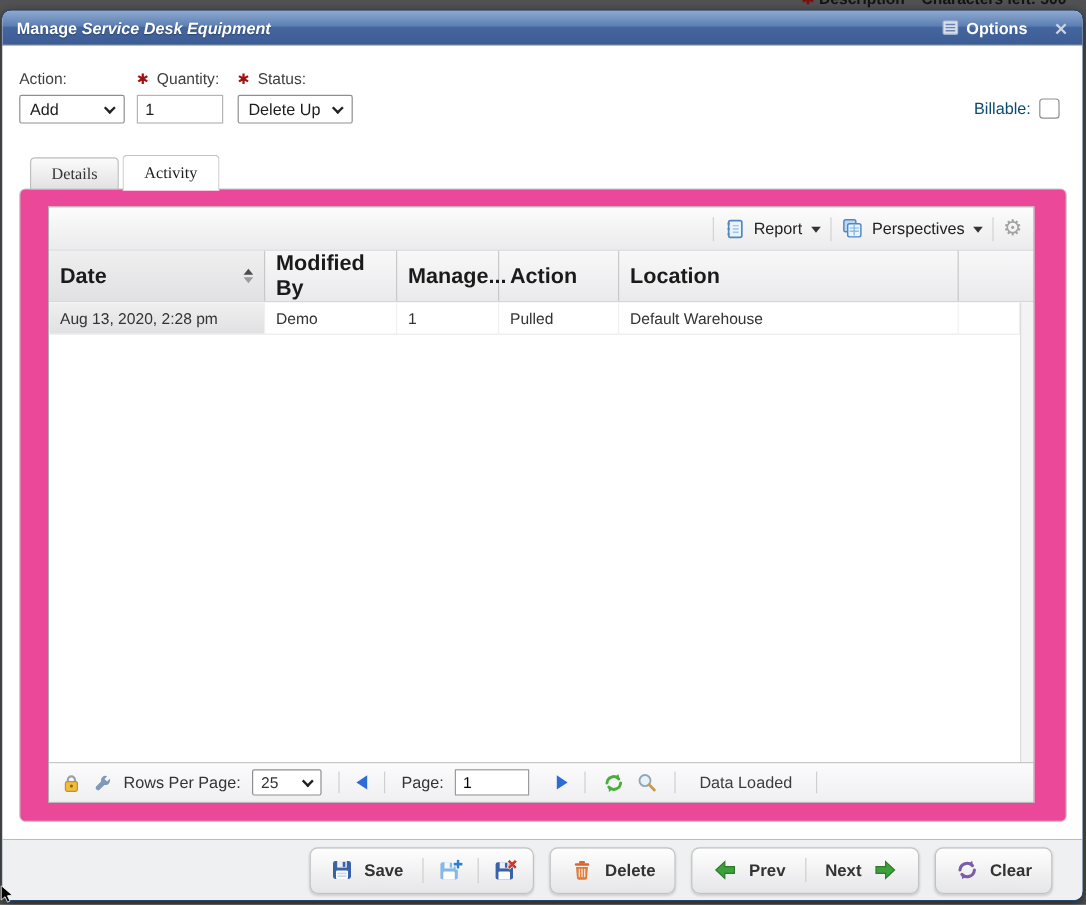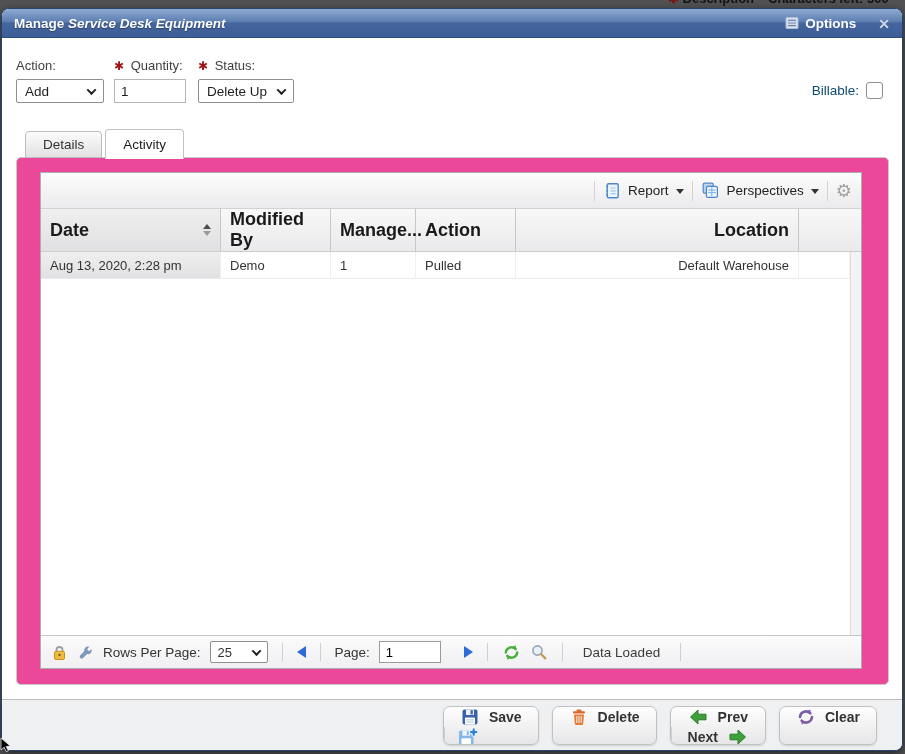--- a/index.html
+++ b/index.html
@@ -63,20 +63,21 @@
   .checkbox { width:17px; height:17px; border:1px solid #8f8f8f; border-radius:3px; background:#fff; cursor:pointer; }
 
   
   .tab-wrap { position:absolute; top:91px; left:14px; right:13px; bottom:14px; }
   .tab-bar { position:relative; z-index:3; display:flex; padding-left:9px; height:29px; }
   .tab {
     height:27px; margin-top:2px; margin-right:3px; padding:0 17px;
     display:flex; align-items:center; font-size:13.5px; color:#333; cursor:pointer;
     background:linear-gradient(#fbfbfb,#e2e2e4); border:1px solid #bdbdbd;
     border-radius:4px 4px 0 0;
+    font-family:Liberation Serif, serif;
   }
   .tab.active {
     height:30px; margin-top:0; background:#fff; border-color:#c2c2c2;
     border-bottom:1px solid #fff; color:#1d1d1d;
   }
   .tab-panel {
     position:absolute; top:28px; left:0; right:0; bottom:0;
     border:1px solid #c9c9c9; border-radius:5px; background:#ec4899; z-index:1;
   }
 
@@ -93,21 +94,21 @@
   .caret { width:0; height:0; border:4px solid transparent; border-top:5px solid #333; margin-top:5px; }
   .gear { font-size:18px; color:#a2a2a2; line-height:1; cursor:pointer; font-family:"DejaVu Sans", sans-serif; }
 
   .grid-header {
     flex:0 0 33px; display:flex; background:linear-gradient(#f8f8f9,#eaeaec);
     border-bottom:1px solid #cccccc; font-weight:bold; font-size:18px; color:#1a1a1a;
   }
   .hc { display:flex; align-items:center; padding:0 9px; border-right:1px solid #c8c8c8; cursor:pointer; }
   .c-date { width:180px; justify-content:space-between;
             background:linear-gradient(#efeff0,#e1e1e3); }
-  .c-mod  { width:110px; } .c-qty { width:85px; } .c-act { width:100px; } .c-loc { width:283px;justify-content:flex-end; }
+  .c-mod  { width:110px; } .c-qty { width:85px; } .c-act { width:100px; } .c-loc { width:283px; }
   .c-fill { flex:1; border-right:none; cursor:default; }
   .sort { display:flex; flex-direction:column; gap:2px; }
   .sort .up   { width:0; height:0; border:4px solid transparent; border-bottom:5px solid #4c4c4c; border-top:0; }
   .sort .down { width:0; height:0; border:4px solid transparent; border-top:5px solid #9b9b9b; border-bottom:0; }
 
   .grid-body { flex:1; position:relative; background:#fff; overflow:hidden; }
   .scroll-strip { position:absolute; top:0; right:0; bottom:0; width:11px;
                   background:#f3f3f5; border-left:1px solid #dddddd; cursor:pointer; }
   .grow { display:flex; height:27px; border-bottom:1px solid #ebebeb;
           font-size:13px; color:#333; margin-right:11px; cursor:pointer; }
@@ -129,24 +130,24 @@
   .tri-r { width:0; height:0; border:6px solid transparent; border-left:9px solid #2f6bd7; border-right:0; cursor:pointer; }
   .pager-status { color:#3c3c3c; padding:0 6px; }
   .icon-btn { display:flex; align-items:center; cursor:pointer; }
 
   
   .footer {
     flex:0 0 51px; border-top:1px solid #bcbcbc; background:#eff0f1;
     display:flex; align-items:center; justify-content:flex-end;
     gap:13px; padding-right:25px;
   }
-  .btn-group { display:flex; align-items:flex-start; height:39px;
+  .btn-group { display:flex; align-items:center; height:39px;
     border:1px solid #c2c2c2; border-radius:7px;
     background:linear-gradient(#fefefe,#e6e6e8);
-    box-shadow:0 1px 2px rgba(0,0,0,.14); overflow:hidden;flex-direction:column; }
+    box-shadow:0 1px 2px rgba(0,0,0,.14); overflow:hidden; }
   .btn { display:flex; align-items:center; gap:9px; padding:0 16px;
          font-size:14px; font-weight:bold; color:#333; cursor:pointer; white-space:nowrap; }
   .btn.icon-only { padding:0 12px; }
   .btn + .btn { border-left:1px solid #cfcfcf; }
 
   .cursor { position:absolute; left:0px; bottom:0px; z-index:9; }
 </style>
 </head>
 <body>
 

